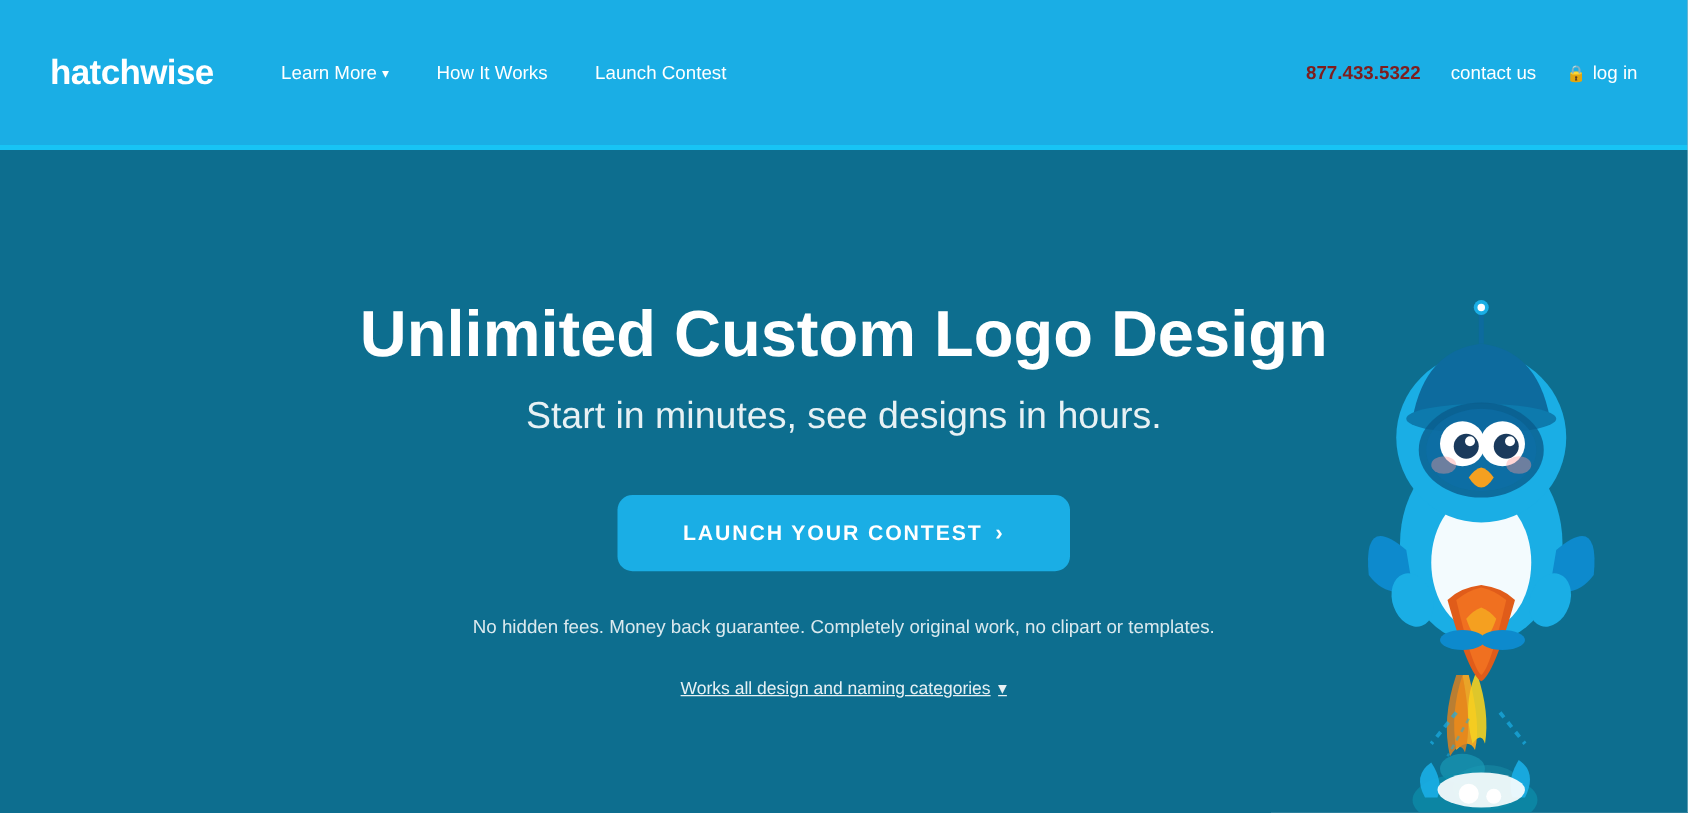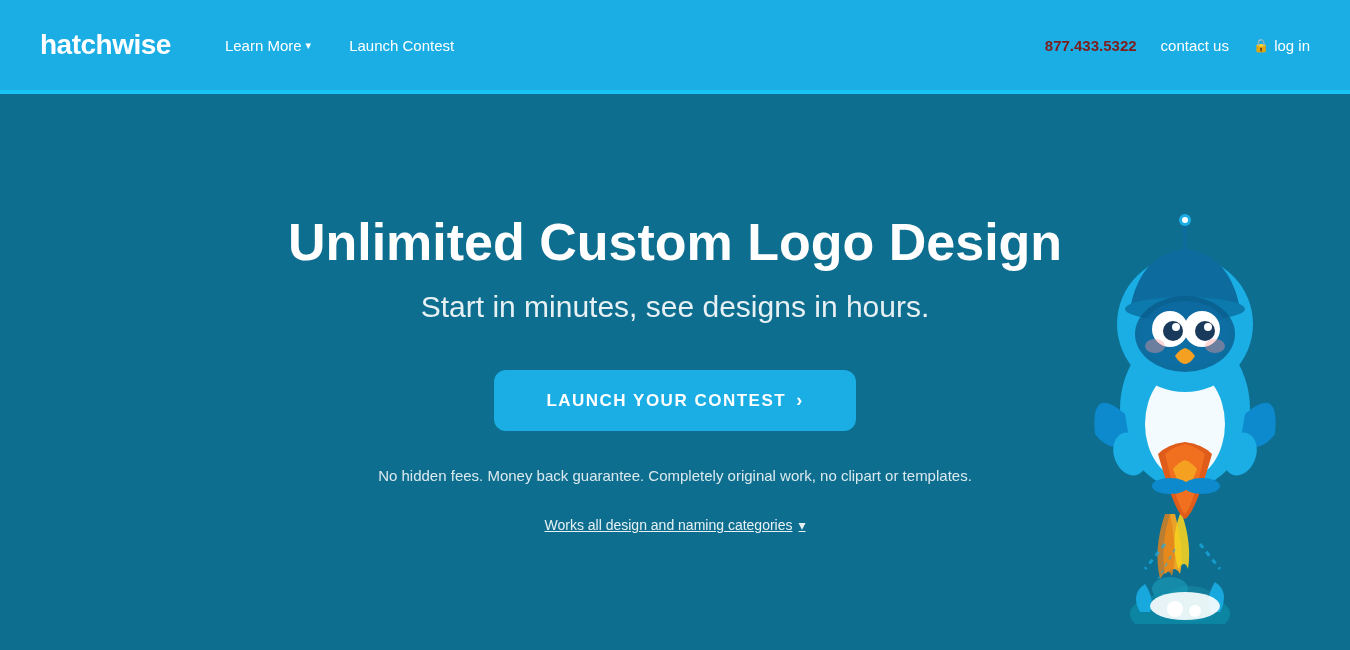--- a/index.html
+++ b/index.html
@@ -1,21 +1,21 @@
 <!DOCTYPE html>
 <html><head>
   <meta charset="utf-8">
   <style>
     * { margin: 0; padding: 0; box-sizing: border-box; }
     body { width: 1350px; height: 650px; overflow: hidden; font-family: 'Arial', sans-serif; }
 
     
     header {
       background-color: #1aaee5;
-      height: 90px;
+      height: 116px;
       display: flex;
       align-items: center;
       padding: 0 40px;
       position: relative;
       z-index: 10;
     }
     .header-logo {
       color: white;
       font-size: 28px;
       font-weight: bold;
@@ -177,20 +177,23 @@
 <body>
 
 <header>
   <a class="header-logo">hatchwise</a>
   <nav>
     <a class="nav-item">
       <span>Learn More</span>
       <span class="nav-chevron">▾</span>
     </a>
     <a class="nav-item">
+      <span>How It Works</span>
+    </a>
+    <a class="nav-item">
       <span>Launch Contest</span>
     </a>
   </nav>
   <div class="header-right">
     <span class="header-phone">877.433.5322</span>
     <a class="header-contact">contact us</a>
     <a class="header-login">
       <span class="lock-icon">🔒</span>
       <span>log in</span>
     </a>

